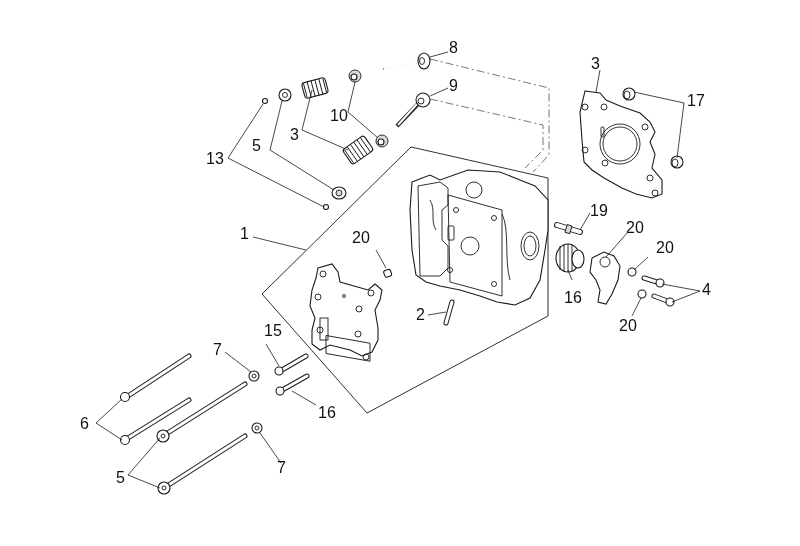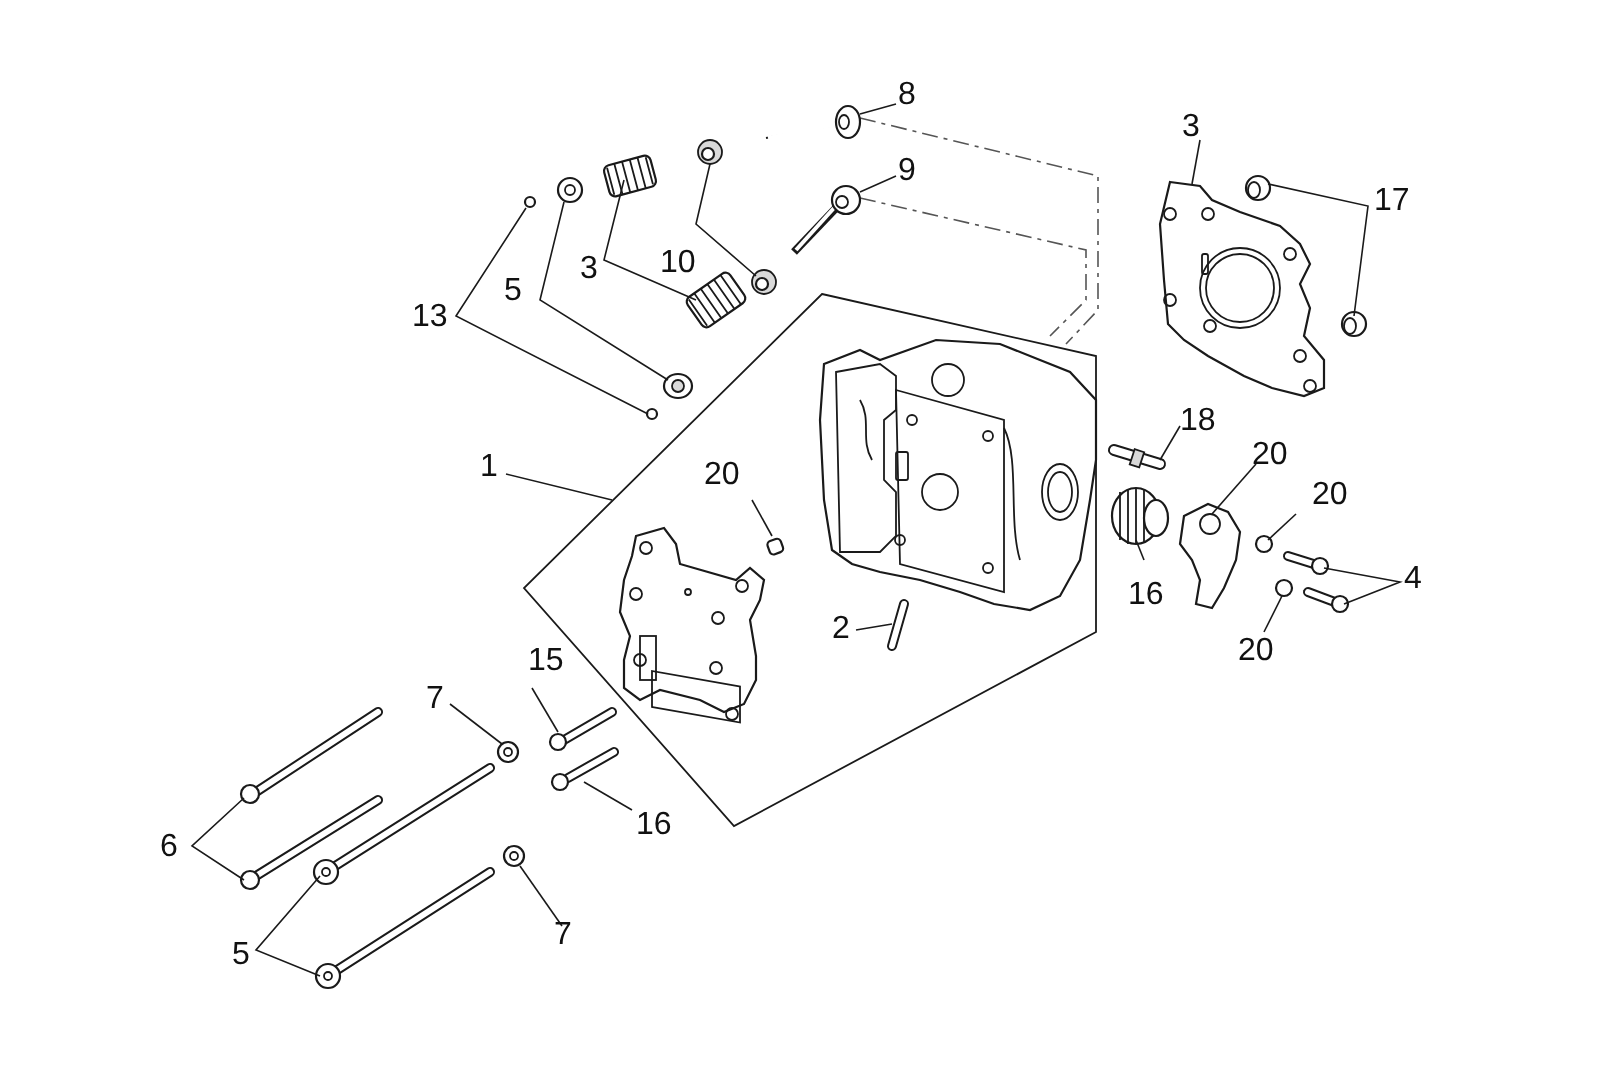--- a/index.html
+++ b/index.html
@@ -222,28 +222,28 @@
     <polyline class="leader" points="122,399 96,423 122,440"></polyline>
     <polyline class="leader" points="160,438 128,475 160,488"></polyline>
   </g>
 </svg>
 
   
   <span class="lbl" style="left:449px;top:40px;">8</span>
   <span class="lbl" style="left:449px;top:78px;">9</span>
   <span class="lbl" style="left:591px;top:56px;">3</span>
   <span class="lbl" style="left:687px;top:93px;">17</span>
-  <span class="lbl" style="left:330px;top:108px;margin-top:16px;">10</span>
+  <span class="lbl" style="left:330px;top:108px;">10</span>
   <span class="lbl" style="left:290px;top:127px;">3</span>
   <span class="lbl" style="left:252px;top:138px;">5</span>
   <span class="lbl" style="left:206px;top:151px;">13</span>
   <span class="lbl" style="left:240px;top:226px;">1</span>
   <span class="lbl" style="left:352px;top:230px;">20</span>
   <span class="lbl" style="left:416px;top:307px;">2</span>
-  <span class="lbl" style="left:590px;top:203px;">18</span>
+  <span class="lbl" style="left:590px;top:203px;">19</span>
   <span class="lbl" style="left:626px;top:220px;">20</span>
   <span class="lbl" style="left:656px;top:240px;">20</span>
   <span class="lbl" style="left:564px;top:290px;">16</span>
   <span class="lbl" style="left:702px;top:282px;">4</span>
   <span class="lbl" style="left:619px;top:318px;">20</span>
   <span class="lbl" style="left:264px;top:323px;">15</span>
   <span class="lbl" style="left:318px;top:405px;">16</span>
   <span class="lbl" style="left:213px;top:342px;">7</span>
   <span class="lbl" style="left:277px;top:460px;">7</span>
   <span class="lbl" style="left:80px;top:416px;">6</span>

